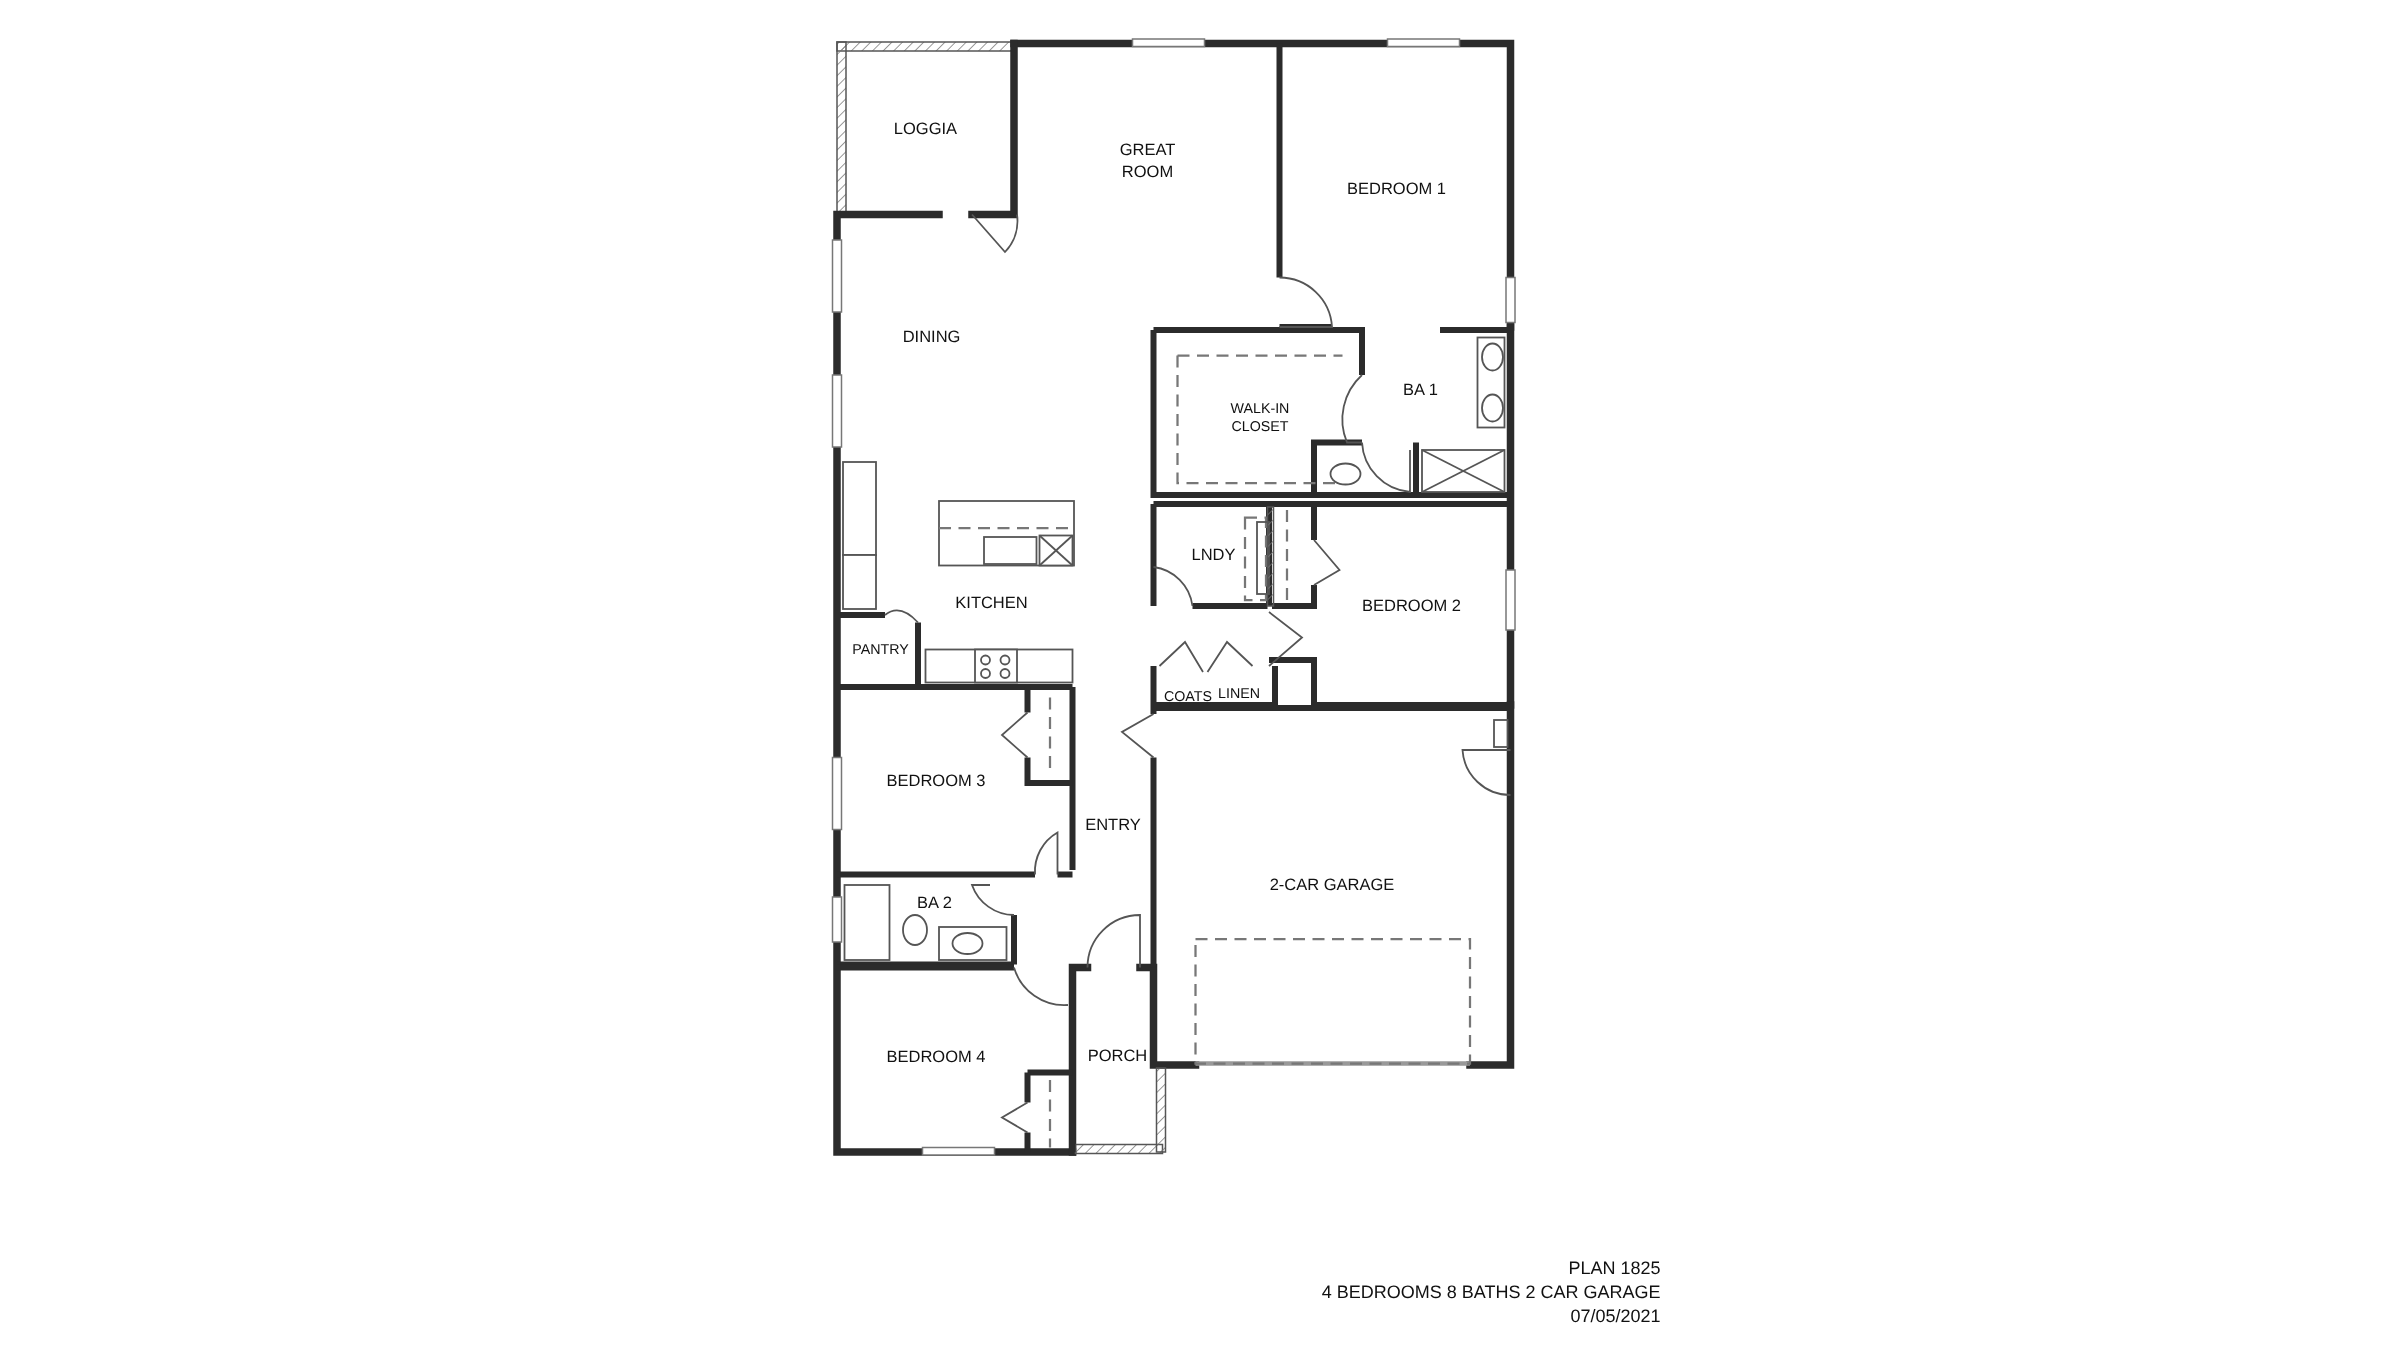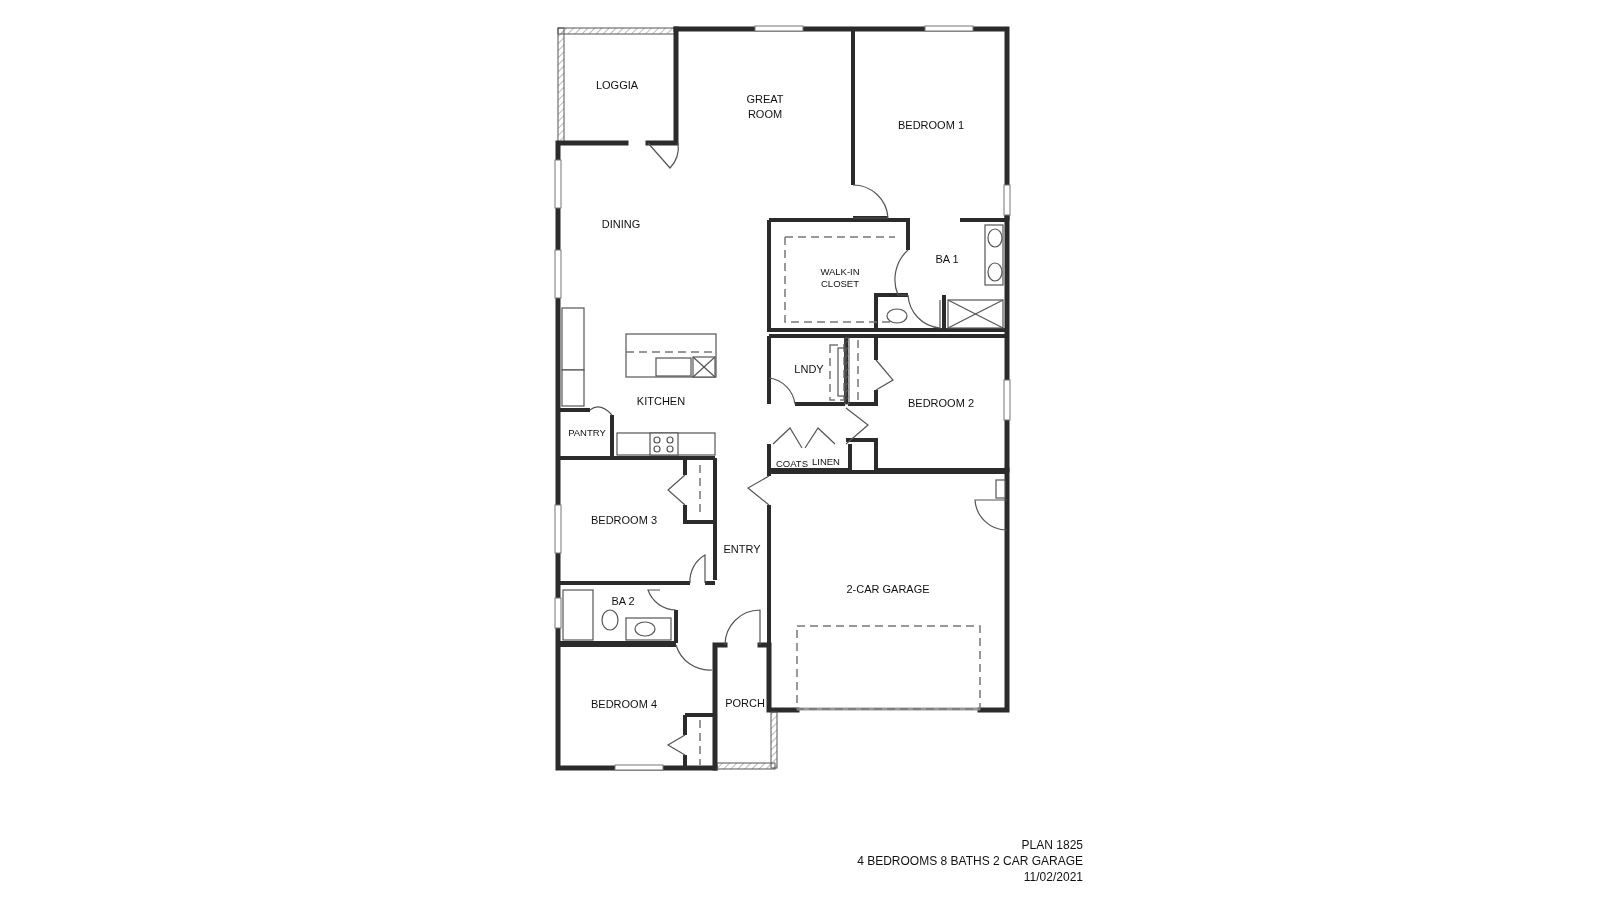--- a/index.html
+++ b/index.html
@@ -9,21 +9,21 @@
     .wall { fill: none; stroke: #2b2b2b; stroke-width: 5; stroke-linecap: square; }
     .wall-in { fill: none; stroke: #2b2b2b; stroke-width: 4; }
     .thin { fill: none; stroke: #555; stroke-width: 1.2; }
     .door { fill: none; stroke: #555; stroke-width: 1.2; }
     .dash { fill: none; stroke: #777; stroke-width: 1.5; stroke-dasharray: 8 5; }
     .window { fill: #fff; stroke: #777; stroke-width: 1; }
     .hatch { fill: url(#hatch); stroke: #555; stroke-width: 1; }
     .fixture { fill: #fff; stroke: #555; stroke-width: 1.2; }
     .room-label { font-family: "Liberation Sans", sans-serif; font-size: 11px; fill: #111; }
     .room-label-small { font-family: "Liberation Sans", sans-serif; font-size: 9.5px; fill: #111; }
-    #title-block { position: absolute; right: 517px; top: 837px; text-align: right;
+    #title-block { position: absolute; right: 493px; top: 837px; text-align: right;
                    font-size: 12px; line-height: 16px; color: #111; }
     #title-block div { white-space: nowrap; }
   </style>
 </head>
 <body>
 
 <svg id="plan" viewBox="0 0 1600 900" xmlns="http://www.w3.org/2000/svg">
   <defs>
     <pattern id="hatch" patternUnits="userSpaceOnUse" width="5" height="5" patternTransform="rotate(45)">
       <line x1="0" y1="0" x2="0" y2="5" stroke="#777" stroke-width="1"></line>
@@ -224,14 +224,14 @@
     <text class="room-label" x="888" y="593" text-anchor="middle">2-CAR GARAGE</text>
     <text class="room-label" x="623" y="605" text-anchor="middle">BA 2</text>
     <text class="room-label" x="624" y="708" text-anchor="middle">BEDROOM 4</text>
     <text class="room-label" x="745" y="707" text-anchor="middle">PORCH</text>
   </g>
 </svg>
 
 <div id="title-block">
   <div>PLAN 1825</div>
   <div>4 BEDROOMS 8 BATHS 2 CAR GARAGE</div>
-  <div>11/02/2021</div>
+  <div>07/05/2021</div>
 </div>
 
 </body></html>

